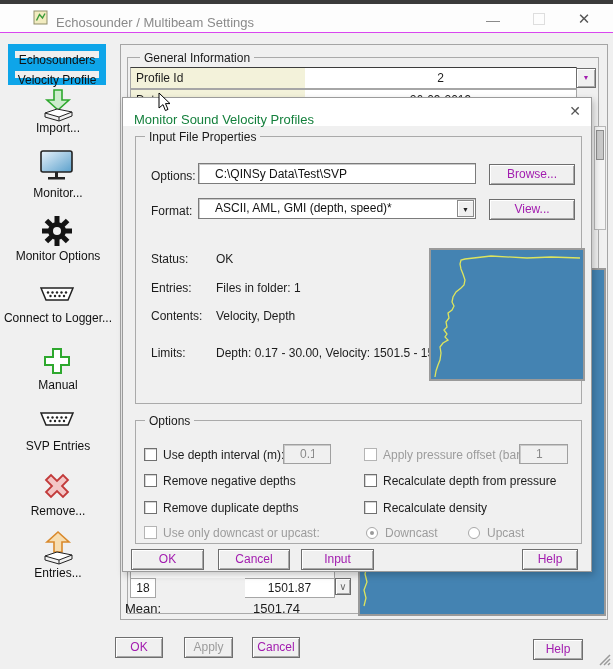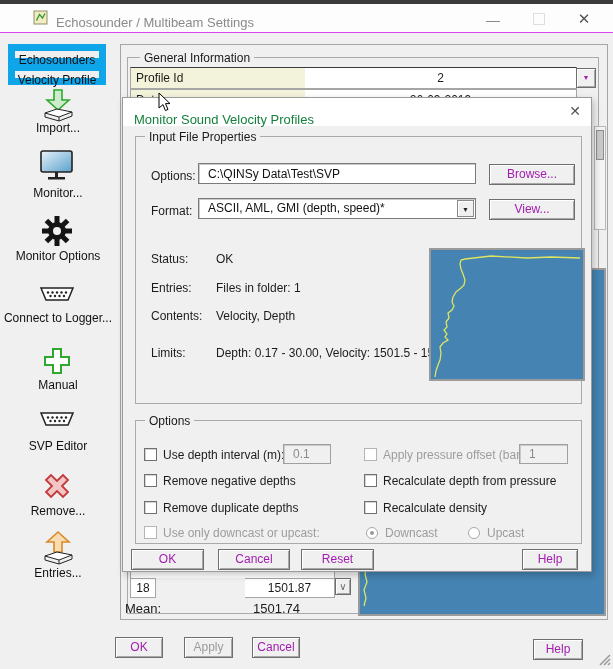--- a/index.html
+++ b/index.html
@@ -24,21 +24,21 @@
   .grouplabel { position:absolute; background:#f0f0f0; padding:0 4px; font-size:12px; color:#1a1a1a; white-space:nowrap; }
 
   .cell { position:absolute; border:1px solid #a6a6a6; background:#fff; font-size:12px; color:#1c1c1c; }
   .cell.ylw { background:#f3f2da; }
   .btn { position:absolute; background:#f0f0f0; border:1px solid #6e6e6e;
     box-shadow: inset 1px 1px 0 #ffffff, inset -1px -1px 0 #a8a8a8;
     font-size:12px; color:#a21caf; text-align:center; }
   .btn.gray { color:#9c9c9c; }
   .sunken { position:absolute; background:#fff; border:1px solid #7b7b7b;
     box-shadow: inset 1px 1px 0 #c9c9c9; font-size:12px; color:#111;
-    font-family:"Liberation Sans", sans-serif; padding:0 9px; }
+    font-family:"Liberation Sans", sans-serif; padding:0 16px; }
   .sunken.dis { background:#f0f0f0; color:#8a8a8a; border-color:#a0a0a0; }
   .combo-arrow { position:absolute; right:1px; top:1px; bottom:1px; width:17px; background:#f0f0f0;
     border:1px solid #8a8a8a; box-shadow: inset 1px 1px 0 #fff;
     font-size:7px; color:#222; text-align:center; line-height:17px; }
 
   .cb { position:absolute; width:13px; height:13px; background:#fff; border:1px solid #707070;
     box-shadow: inset 1px 1px 0 #d4d4d4; }
   .cb.dis { border-color:#b4b4b4; box-shadow:none; }
   .radio { position:absolute; width:12px; height:12px; border-radius:50%; background:#fff; border:1px solid #a8a8a8; }
   .radio .dot { position:absolute; left:3px; top:3px; width:4px; height:4px; border-radius:50%; background:#9a9a9a; }
@@ -151,21 +151,21 @@
           <circle cx="14.5" cy="7.5" r="1.2"></circle>
           <circle cx="19" cy="7.5" r="1.2"></circle>
           <circle cx="23.5" cy="7.5" r="1.2"></circle>
           <circle cx="28" cy="7.5" r="1.2"></circle>
         <circle cx="12.5" cy="11" r="1.2"></circle>
           <circle cx="17" cy="11" r="1.2"></circle>
           <circle cx="21.5" cy="11" r="1.2"></circle>
           <circle cx="26" cy="11" r="1.2"></circle>
       </g>
     </svg>
-    <div class="abs tool-label" style="top:439px;">SVP Editor</div>
+    <div class="abs tool-label" style="top:439px;">SVP Entries</div>
   </div>
 
   <div class="abs">
     <svg class="abs" style="left:41px; top:470px;" width="32" height="30">
       <path d="M5,10 L10,5 L16,11 L22,5 L27,10 L21,16 L27,22 L22,27 L16,21 L10,27 L5,22 L11,16 Z" fill="#f3c6c6" stroke="#c23a3a" stroke-width="1.8"></path>
     </svg>
     <div class="abs tool-label" style="top:504px;">Remove...</div>
   </div>
 
   <div class="abs">
@@ -278,21 +278,21 @@
     <div class="abs txt gtxt" style="left:40px; top:428px;">Use only downcast or upcast:</div>
     <span class="radio" style="left:243px; top:429px;">
         <span class="dot"></span>
       </span>
     <div class="abs txt gtxt" style="left:262px; top:428px;">Downcast</div>
     <span class="radio" style="left:345px; top:429px;"></span>
     <div class="abs txt gtxt" style="left:364px; top:428px;">Upcast</div>
 
     <div class="btn" style="left:8px; top:451px; width:73px; height:21px; line-height:19px;">OK</div>
     <div class="btn" style="left:95px; top:451px; width:72px; height:21px; line-height:19px;">Cancel</div>
-    <div class="btn" style="left:178px; top:451px; width:73px; height:21px; line-height:19px;">Reset</div>
+    <div class="btn" style="left:178px; top:451px; width:73px; height:21px; line-height:19px;">Input</div>
     <div class="btn" style="left:399px; top:451px; width:56px; height:21px; line-height:19px;">Help</div>
   </div>
 
   <svg class="abs" style="left:158px; top:92px; z-index:50;" width="14" height="20">
     <path d="M1,1 L1,16 L5,12.6 L7.4,18.6 L10,17.4 L7.5,11.6 L12,11.6 Z" fill="#fff" stroke="#000" stroke-width="1"></path>
   </svg>
 
 </div>
 
 </body></html>

